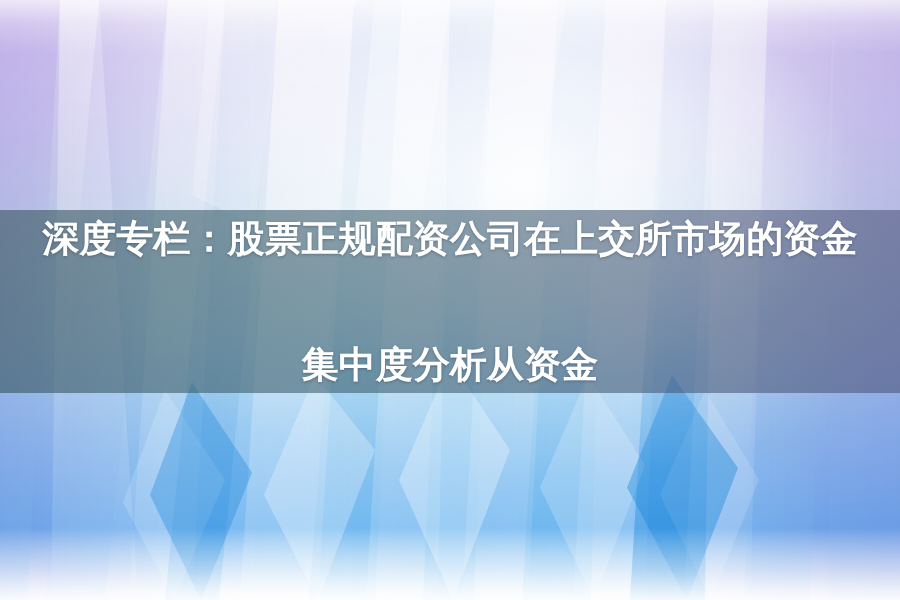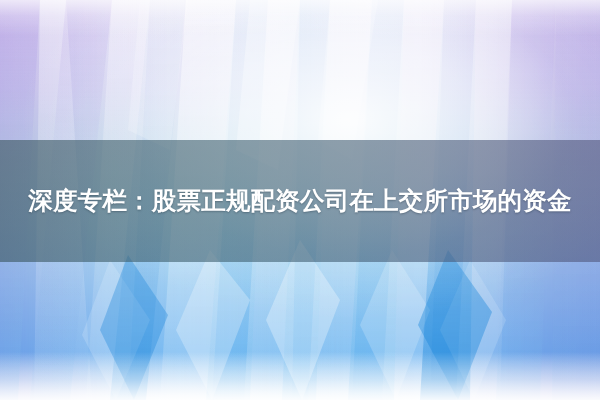--- a/index.html
+++ b/index.html
@@ -95,21 +95,21 @@
       rgba(80,86,124,.60) 100%);
   }
 
   #title{
     position:absolute;
     left:0;top:140px;
     width:600px;height:122px;
     display:flex;
     flex-direction:column;
     align-items:center;
-    justify-content:center;
+    justify-content:space-between;
     gap:2px;
     box-sizing:border-box;
     padding:0 8px;
     border-radius:12px;
   }
   .tline{
     color:#ffffff;
     font-size:25px;
     font-weight:bold;
     line-height:38px;
@@ -209,17 +209,18 @@
   <div class="layer" id="glow"></div>
 
   <div class="layer" id="topfade"></div>
 
   <div class="layer" id="bottomfade"></div>
 
   <div id="band"></div>
 
   <div id="title">
     <div class="tline l1">深度专栏：股票正规配资公司在上交所市场的资金</div>
+    <div class="tline l2">集中度分析从资金</div>
   </div>
 
   <div id="watermark"></div>
 
 </div>
 
 </body></html>

